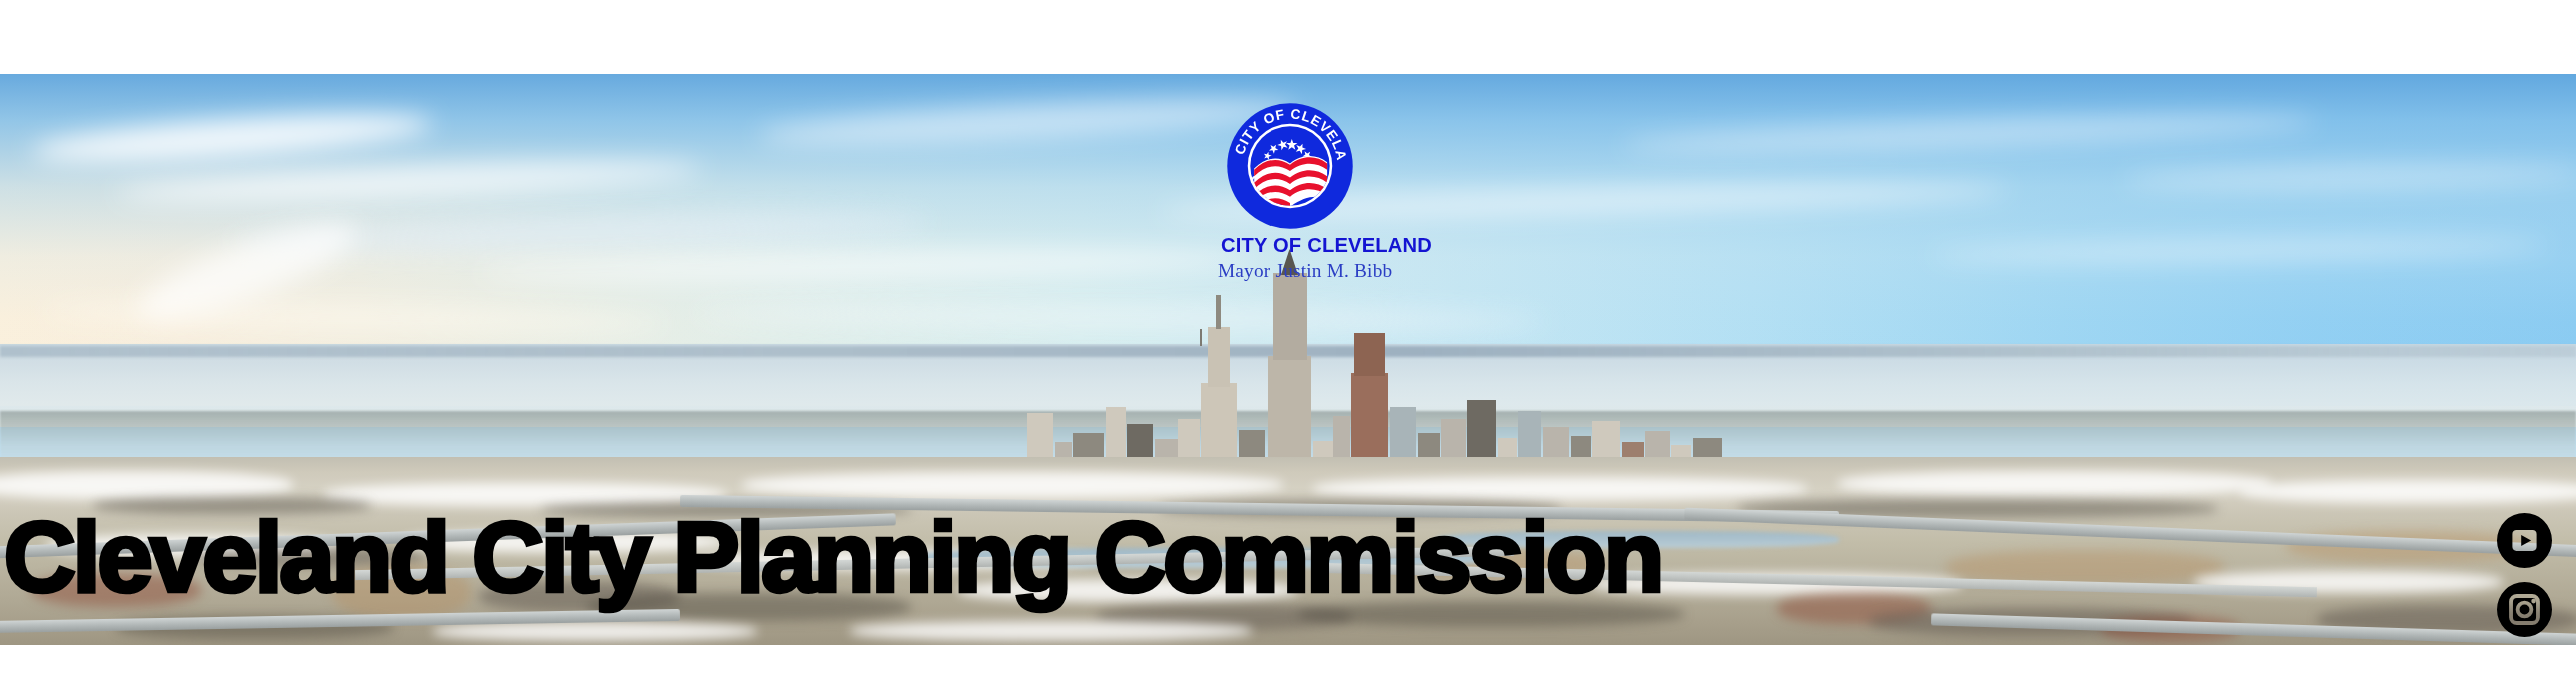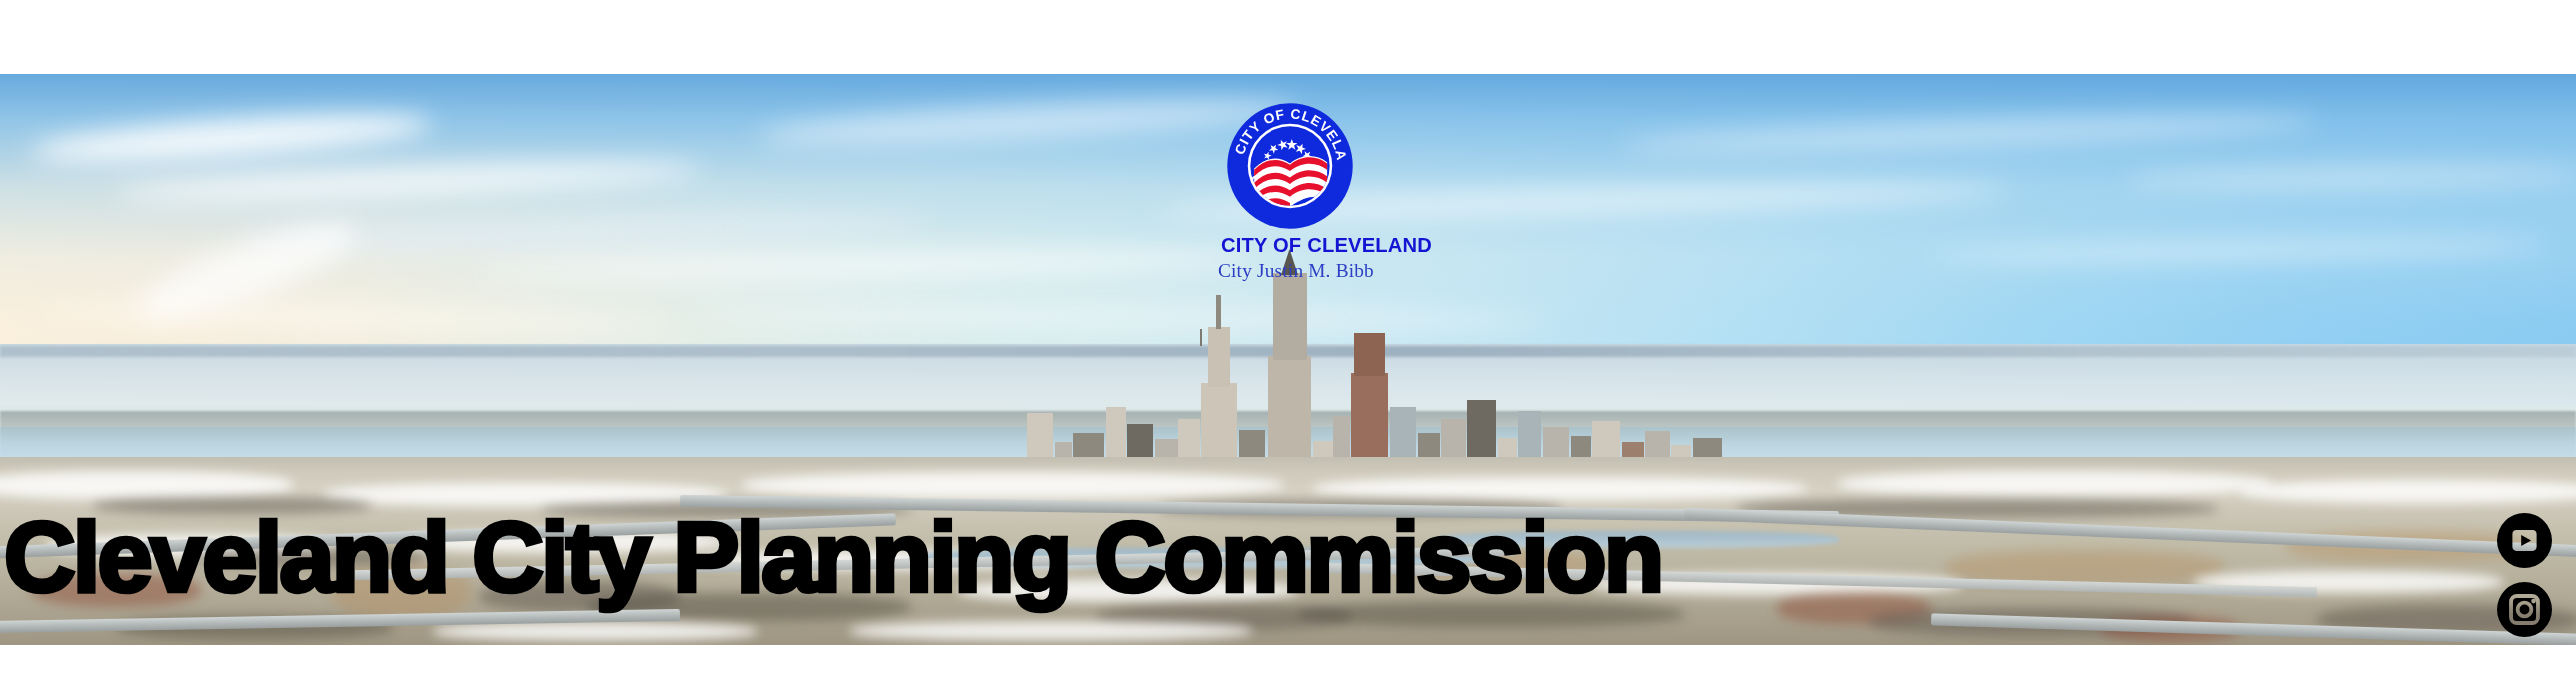--- a/index.html
+++ b/index.html
@@ -368,21 +368,21 @@
           <path d="M44 166 C62 148 82 146 100 158 L100 168 C82 156 62 158 44 176 Z" fill="#e8112d"></path>
 
           <path d="M100 98 C120 82 142 84 158 96 L158 106 C142 94 120 92 100 108 Z" fill="#e8112d"></path>
           <path d="M100 118 C120 102 142 104 158 116 L158 126 C142 114 120 112 100 128 Z" fill="#e8112d"></path>
           <path d="M100 138 C120 122 142 124 158 136 L158 146 C142 134 120 132 100 148 Z" fill="#e8112d"></path>
         </g>
       </svg>
 
       <div class="wordmark">
         <div class="cityof">CITY OF CLEVELAND</div>
-        <div class="mayor">City Justin M. Bibb</div>
+        <div class="mayor">Mayor Justin M. Bibb</div>
       </div>
     </div>
 
     <div class="title">Cleveland City Planning Commission</div>
 
     <div class="social">
       <a class="sicon s-yt">
         <svg viewBox="0 0 100 100">
           <path fill="#000" fill-rule="evenodd" d="M50 0a50 50 0 1 0 0 100A50 50 0 0 0 50 0Z
             M28 38c0-4 3.2-7 7.2-7h29.6c4 0 7.2 3 7.2 7v24c0 4-3.2 7-7.2 7H35.2c-4 0-7.2-3-7.2-7V38Z

